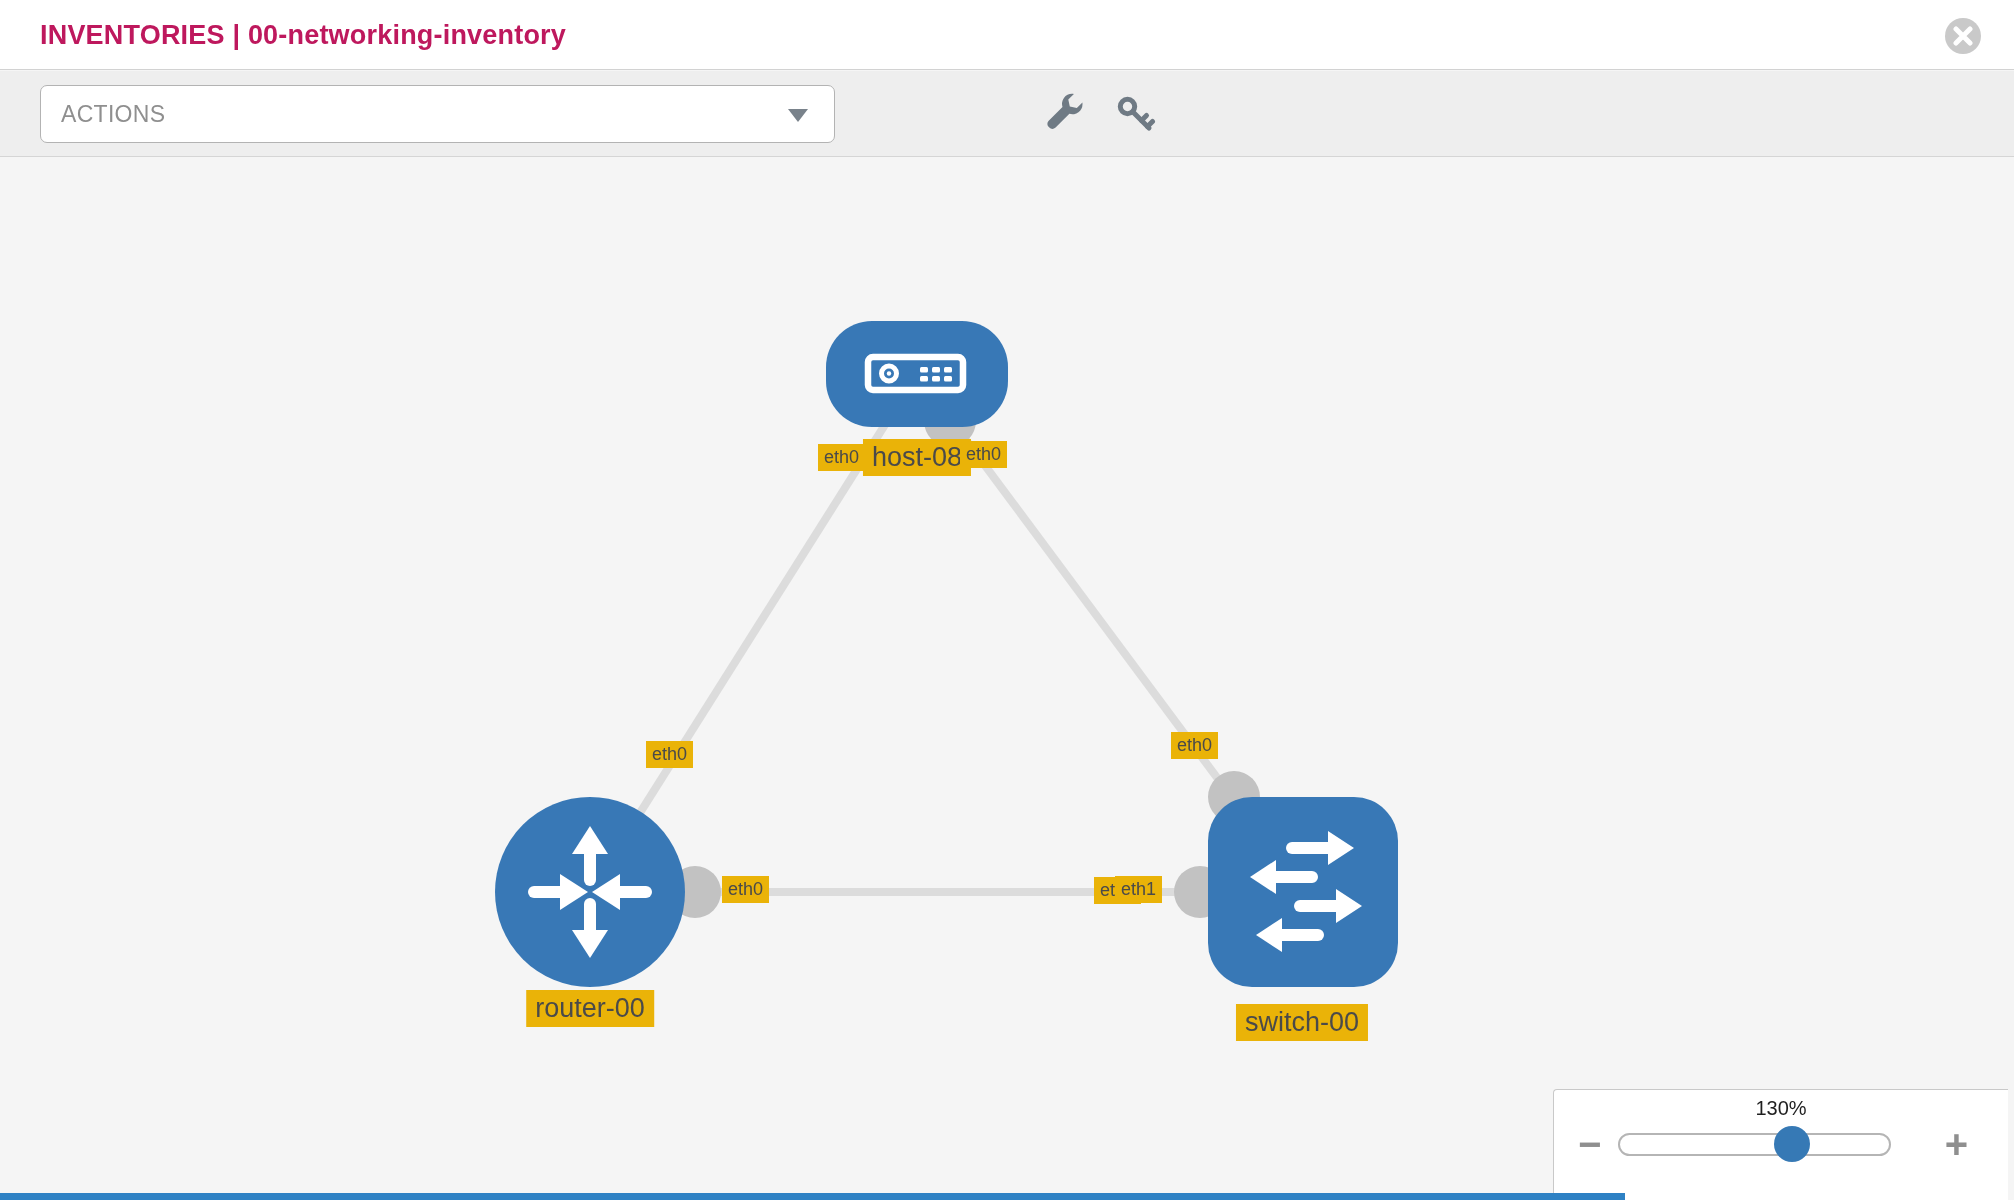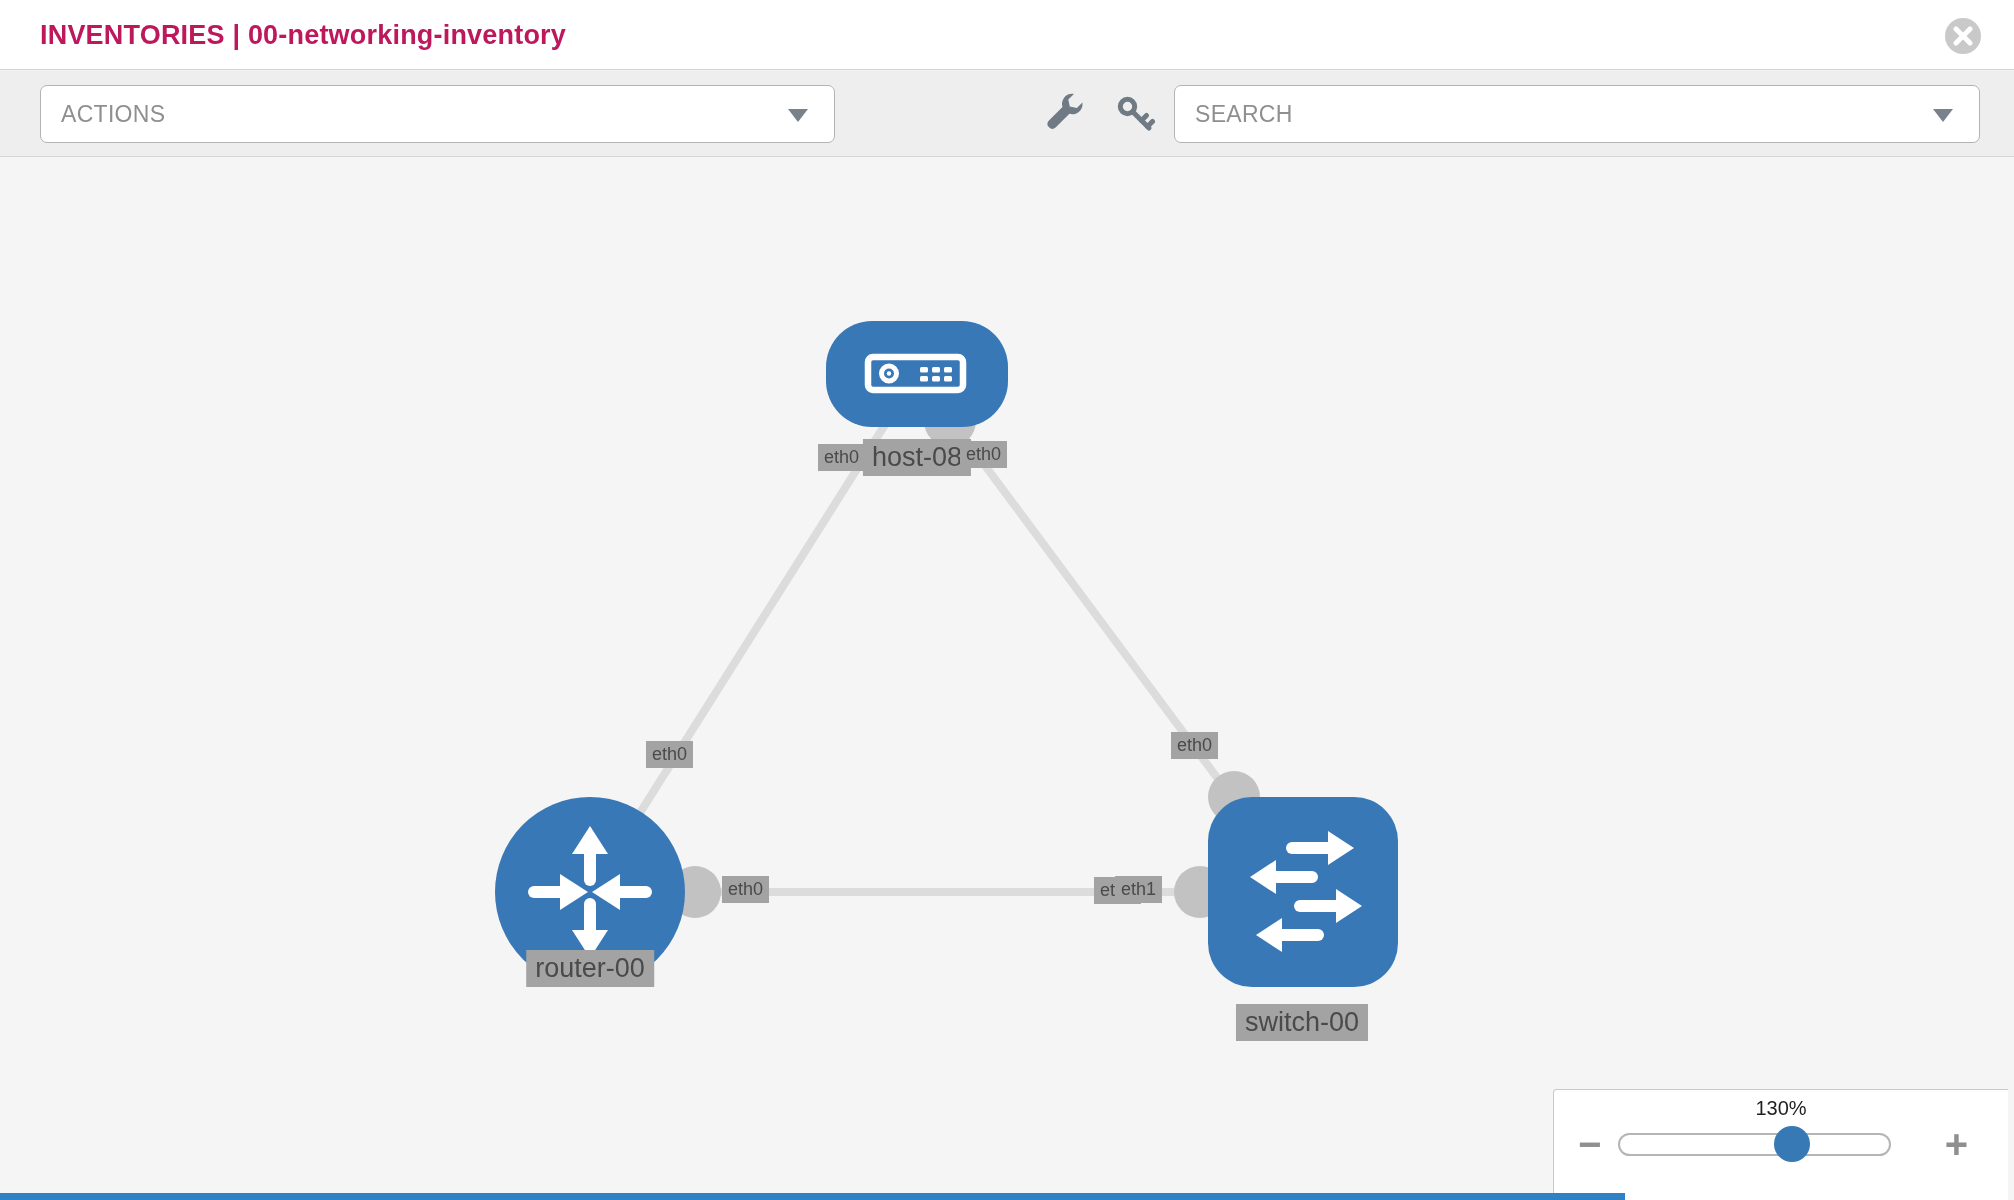--- a/index.html
+++ b/index.html
@@ -19,21 +19,21 @@
   .actions-select { left:40px; width:795px; }
   .search-select { left:1174px; width:806px; }
   .tool-icon { position:absolute; top:50%; transform:translateY(-50%); width:42px; height:42px; cursor:pointer; }
   .tool-icon.wrench { left:1046px; }
   .tool-icon.key { left:1114px; }
 
   
   .canvas { position:absolute; left:0; top:158px; width:2014px; height:1042px; background:#f5f5f5; overflow:hidden; }
   .topo-svg { position:absolute; left:0; top:0; }
 
-  .chip { position:absolute; background:#a3a3a3; color:#4a4a4a; white-space:nowrap; }
+  .chip { position:absolute; background:#eab308; color:#4a4a4a; white-space:nowrap; }
   .node-chip { font-size:27px; padding:3px 9px; transform:translateX(-50%); }
   .iface-chip { font-size:18px; padding:3px 6px; }
 
   
   .zoom-panel { position:absolute; left:1553px; top:1089px; width:455px; height:111px; background:#ffffff; border:1px solid #c9c9c9; border-right:none; border-bottom:none; border-top-left-radius:4px; z-index:20; }
   .zoom-level { position:absolute; top:7px; left:0; width:100%; text-align:center; font-size:20px; color:#1f1f1f; }
   .zoom-btn { position:absolute; top:36px; font-size:40px; font-weight:bold; color:#8f8f8f; cursor:pointer; line-height:36px; }
   .zoom-minus { left:24px; }
   .zoom-plus { right:40px; }
   .zoom-track { position:absolute; left:64px; top:43px; width:273px; height:23px; background:#ffffff; border:2px solid #b5b5b5; border-radius:12px; cursor:pointer; }
@@ -65,24 +65,20 @@
 
   <svg class="tool-icon key" viewBox="0 0 42 42">
     <g stroke="#6f7a84" stroke-width="5" fill="none" stroke-linecap="round">
       <circle cx="13.5" cy="13.5" r="7.2"></circle>
       <path d="M19 19 L35 35"></path>
       <path d="M27.5 27.5 l5 -5"></path>
       <path d="M33.5 33.5 l5 -5"></path>
     </g>
   </svg>
 
-  <div class="ui-select search-select">
-    <span class="sel-label">SEARCH</span>
-    <span class="caret"></span>
-  </div>
 </div>
 
 <div class="canvas">
 
   <svg class="topo-svg" width="2014" height="1042" viewBox="0 0 2014 1042">
 
     <g stroke="#dcdcdc" stroke-width="8">
       <line x1="917" y1="216" x2="590" y2="734"></line>
       <line x1="917" y1="216" x2="1302" y2="734"></line>
       <line x1="590" y1="734" x2="1302" y2="734"></line>
@@ -135,21 +131,21 @@
         <polygon points="1276,702 1276,736 1250,719" stroke="none"></polygon>
         <line x1="1300" y1="748" x2="1338" y2="748"></line>
         <polygon points="1336,731 1336,765 1362,748" stroke="none"></polygon>
         <line x1="1318" y1="777" x2="1280" y2="777"></line>
         <polygon points="1282,760 1282,794 1256,777" stroke="none"></polygon>
       </g>
     </g>
   </svg>
 
   <div class="chip node-chip" style="left:917px;  top:281px;">host-08</div>
-  <div class="chip node-chip" style="left:590px;  top:792px;">router-00</div>
+  <div class="chip node-chip" style="left:590px;  top:832px;">router-00</div>
   <div class="chip node-chip" style="left:1302px; top:846px;">switch-00</div>
 
   <div class="chip iface-chip" style="left:818px;  top:286px;">eth0</div>
   <div class="chip iface-chip" style="left:960px;  top:283px;">eth0</div>
   <div class="chip iface-chip" style="left:646px;  top:583px;">eth0</div>
   <div class="chip iface-chip" style="left:1171px; top:574px;">eth0</div>
   <div class="chip iface-chip" style="left:722px;  top:718px;">eth0</div>
   <div class="chip iface-chip" style="left:1094px; top:719px; z-index:1;">eth0</div>
   <div class="chip iface-chip" style="left:1115px; top:718px; z-index:2;text-align:center;">eth1</div>
 </div>

